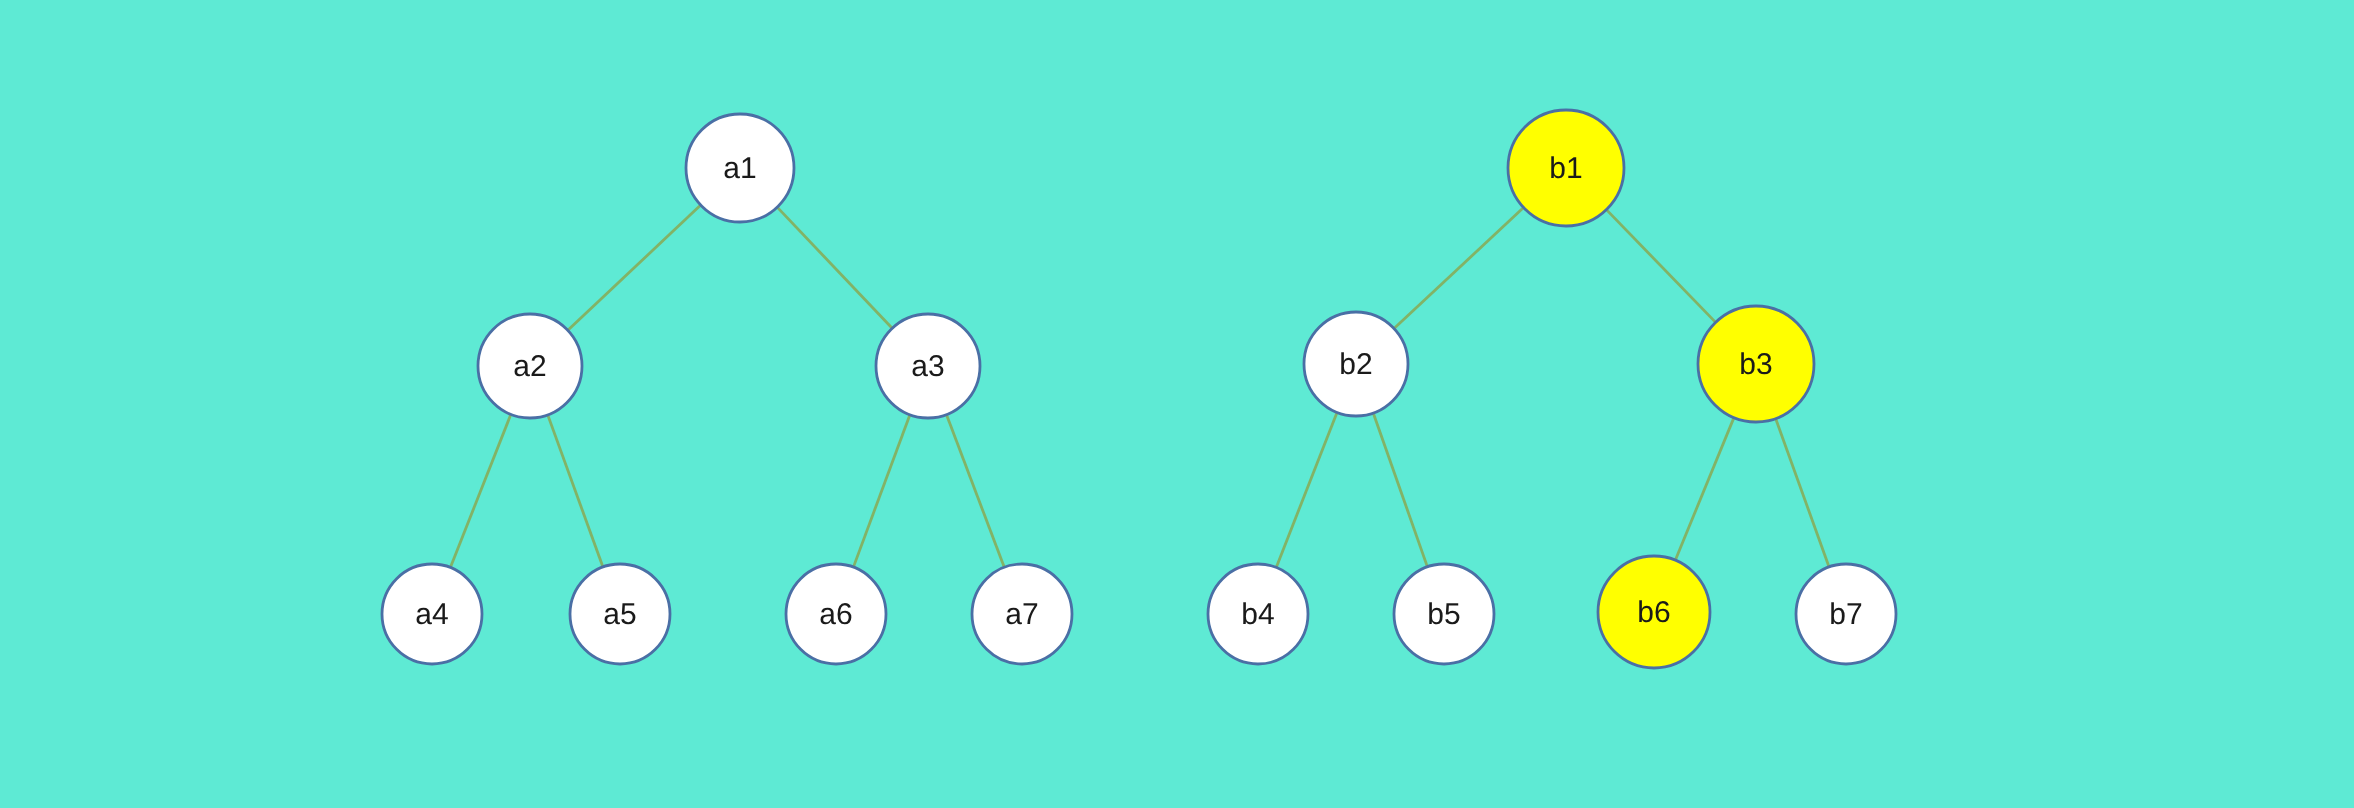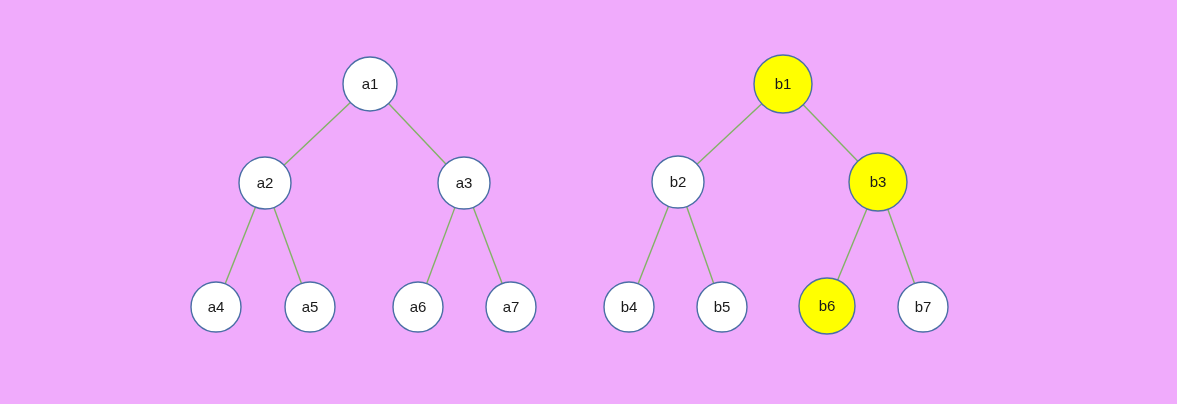--- a/index.html
+++ b/index.html
@@ -7,21 +7,21 @@
     padding: 0;
     background: #ffffff;
   }
   body {
     font-family: "Liberation Sans", sans-serif;
   }
   #canvas {
     position: relative;
     width: 1177px;
     height: 404px;
-    background: #f0abfc;
+    background: #5eead4;
     overflow: hidden;
   }
   #graph-svg {
     position: absolute;
     top: 0;
     left: 0;
     width: 1177px;
     height: 404px;
   }
   .tree-edge {

